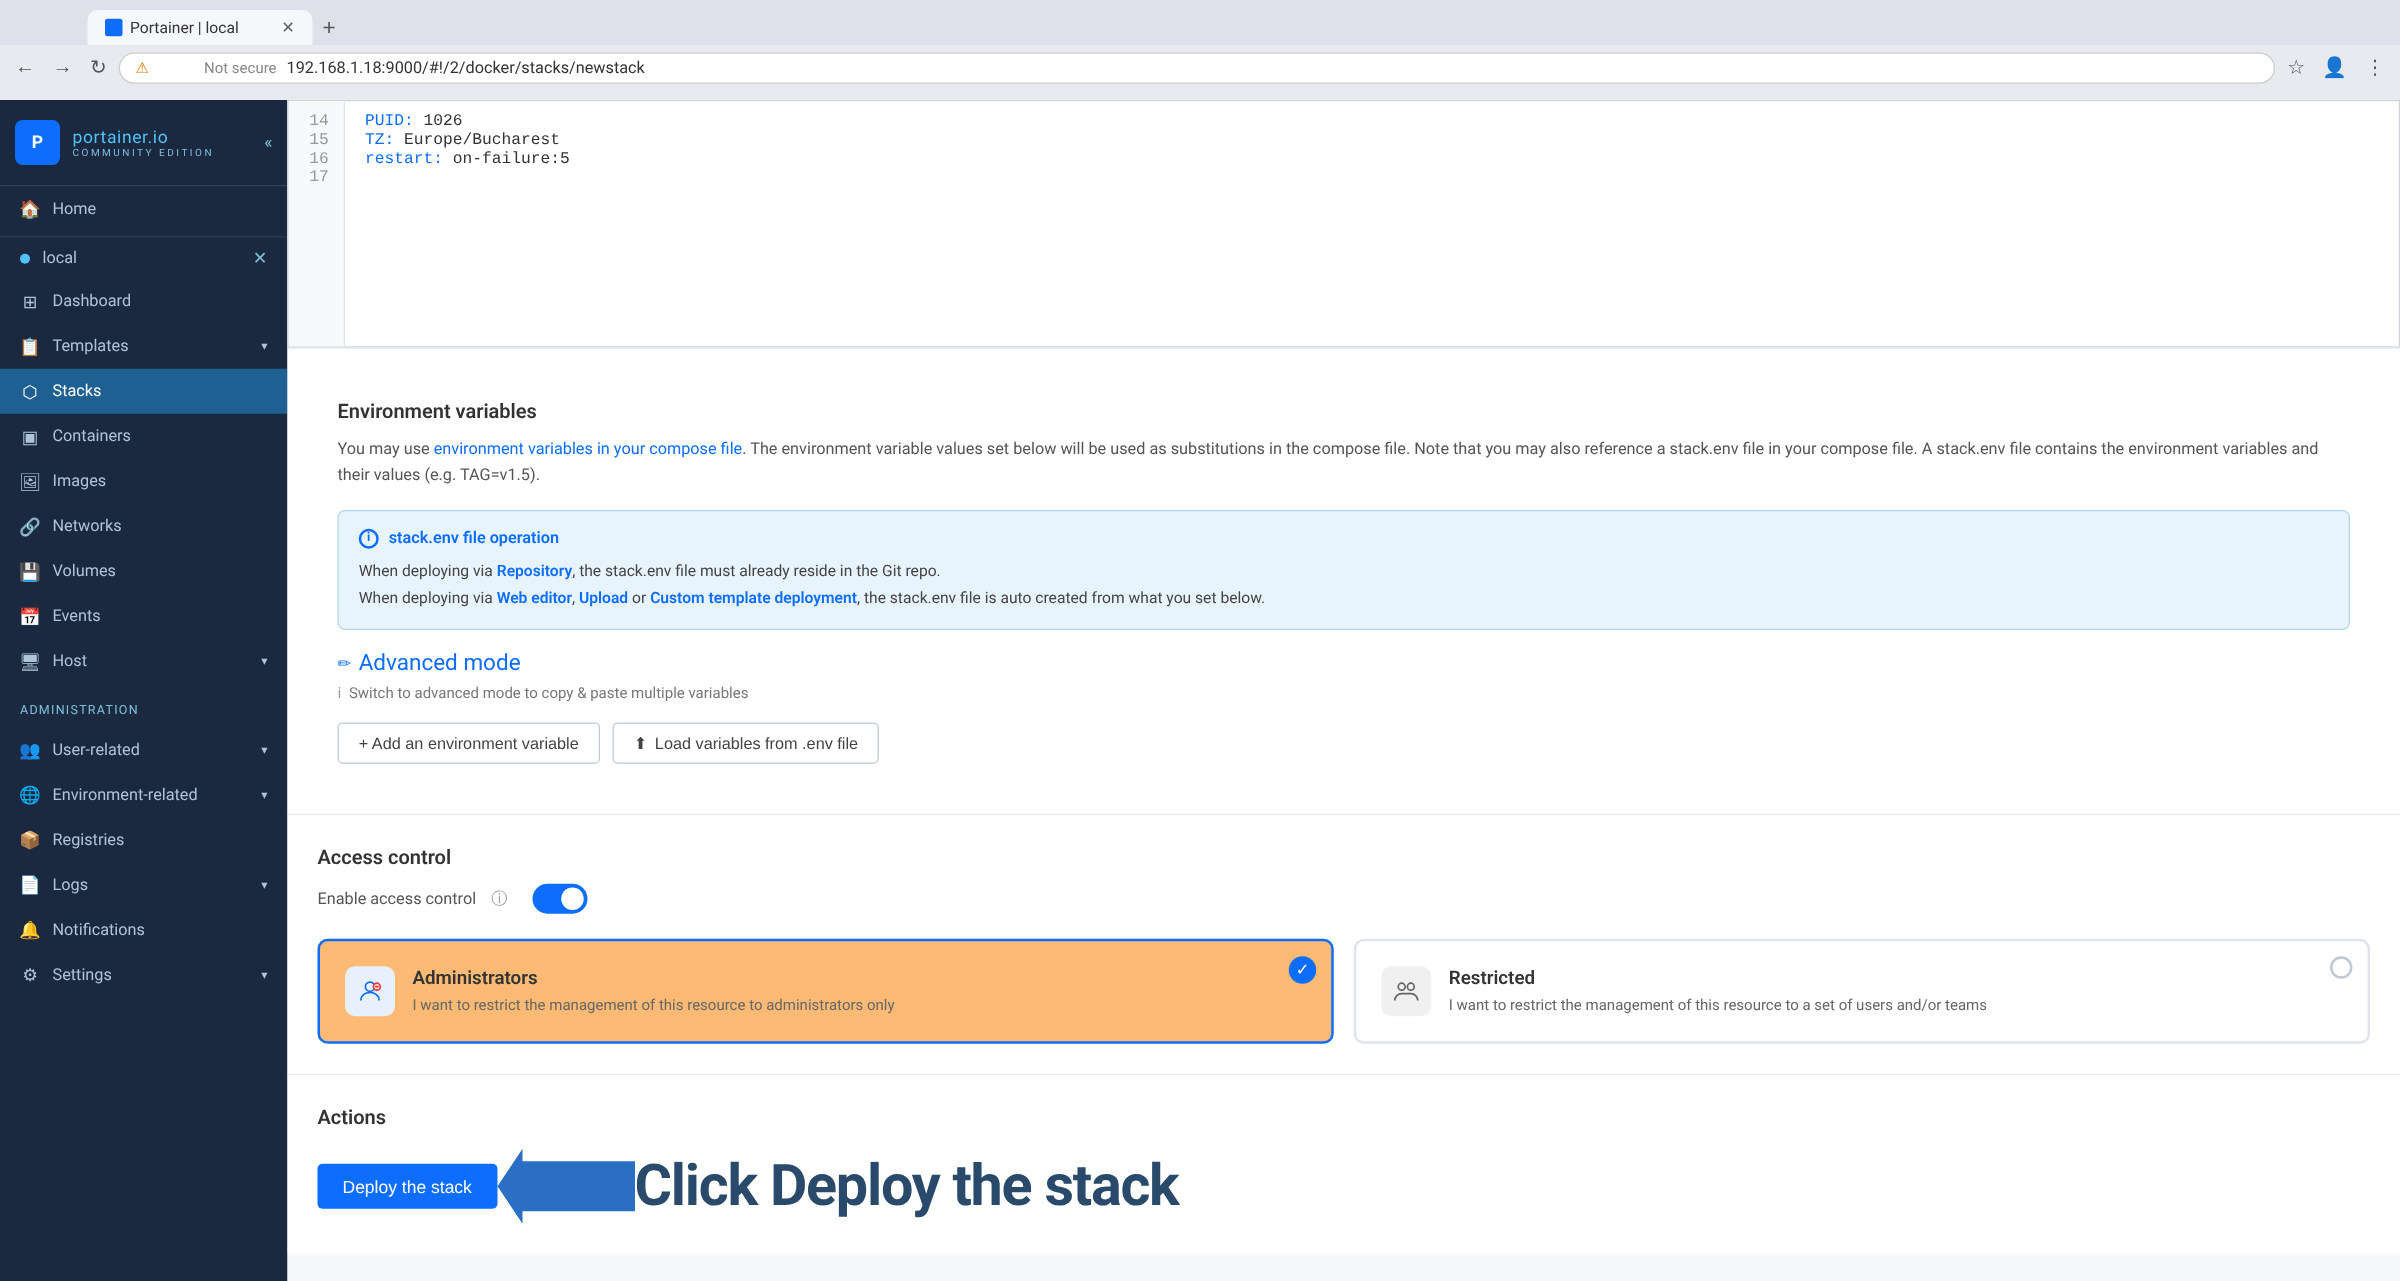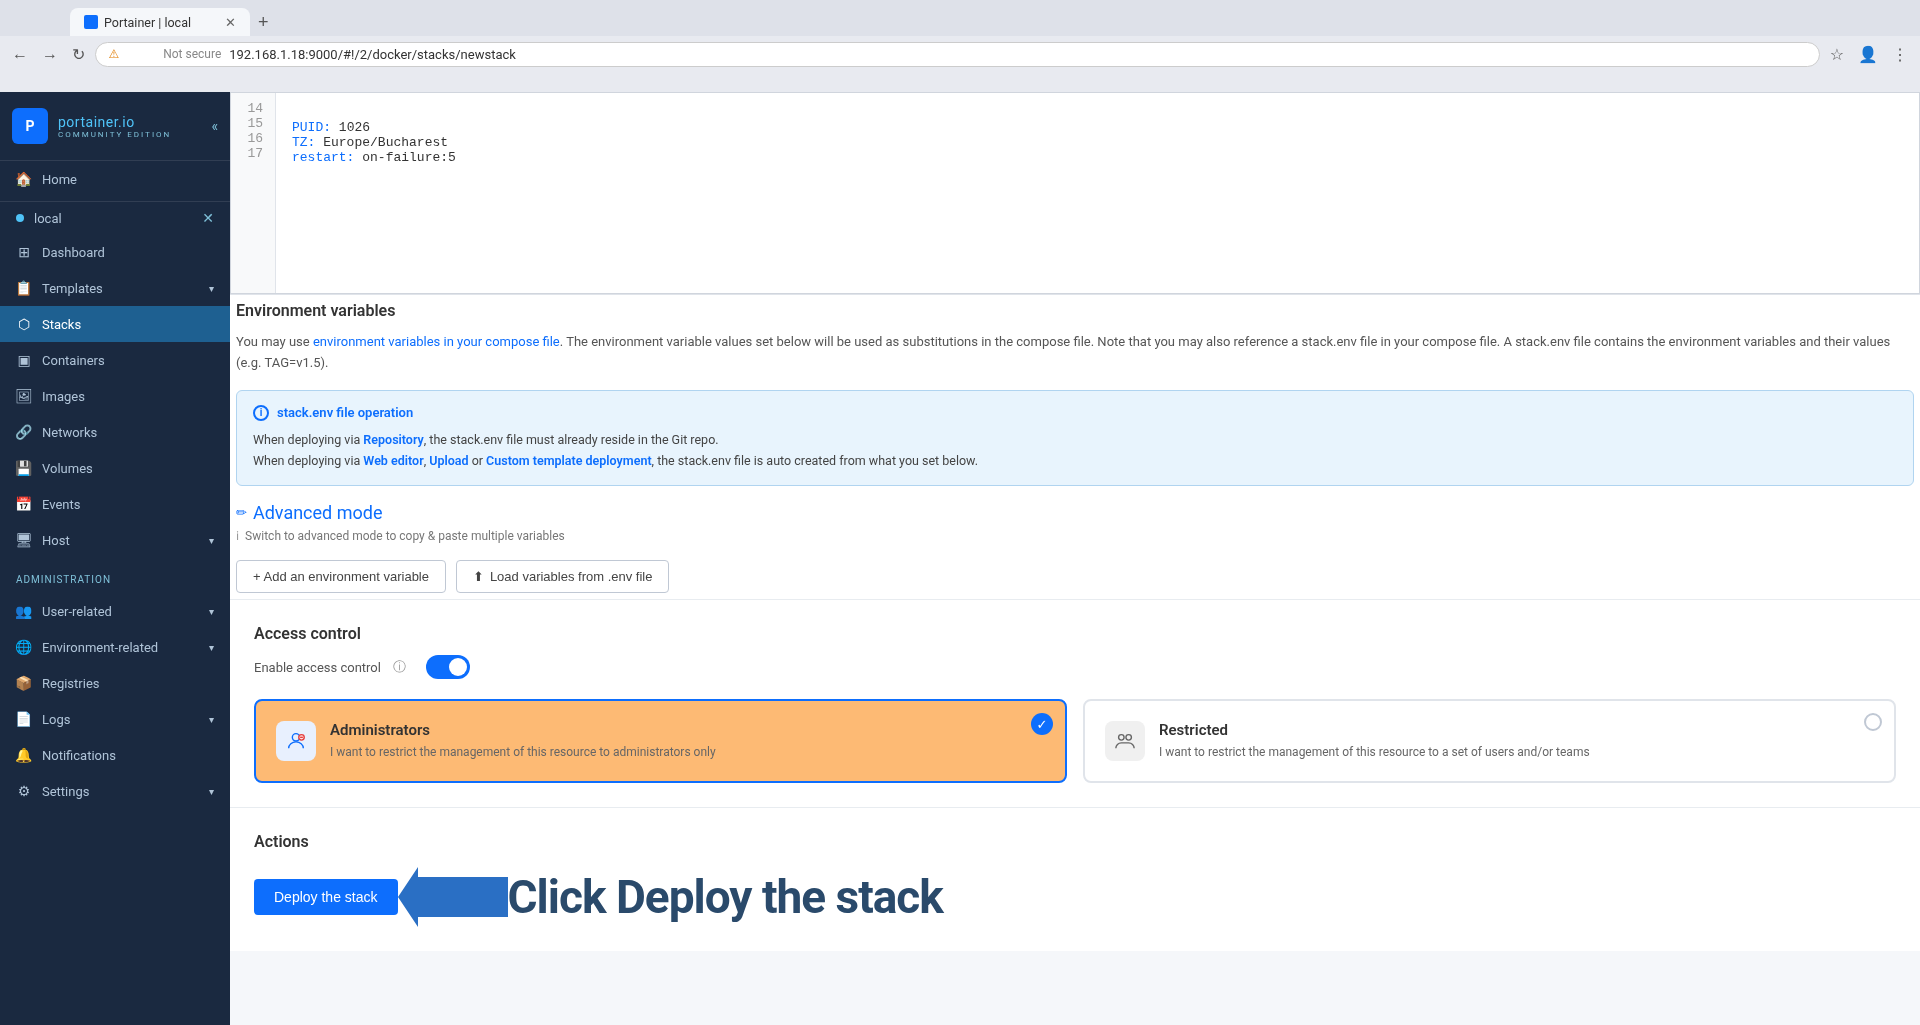--- a/index.html
+++ b/index.html
@@ -1,19 +1,19 @@
 <!DOCTYPE html>
 <html><head>
   <meta charset="utf-8">
   <style>
     * { box-sizing: border-box; margin: 0; padding: 0; }
     body { font-family: -apple-system, BlinkMacSystemFont, 'Segoe UI', Roboto, sans-serif; background: #f0f4f8; display: flex; flex-direction: column; height: 1025px; overflow: hidden; }
 
     
-    .browser-chrome { background: #e8eaf0; height: 92px; flex-shrink: 0; display: flex; flex-direction: column; }
+    .browser-chrome { background: #e8eaf0; height: 80px; flex-shrink: 0; display: flex; flex-direction: column; }
     .browser-tabs { display: flex; align-items: flex-end; padding: 8px 0 0 0; height: 36px; background: #dee1e9; }
     .browser-toolbar { display: flex; align-items: center; height: 36px; padding: 4px 8px; gap: 6px; background: #e8eaf0; }
     .browser-nav-btn { background: none; border: none; cursor: pointer; color: #555; font-size: 16px; padding: 4px; border-radius: 4px; }
     .browser-nav-btn:disabled { color: #aaa; cursor: default; }
     .address-bar { flex: 1; display: flex; align-items: center; background: #fff; border: 1px solid #ccc; border-radius: 20px; padding: 4px 12px; gap: 8px; font-size: 13px; }
     .address-bar .lock-icon { color: #e07b00; font-size: 12px; }
     .address-bar .url-text { color: #333; font-size: 13px; }
     .browser-action-btn { background: none; border: none; cursor: pointer; color: #555; font-size: 16px; padding: 4px; }
 
     
@@ -32,21 +32,21 @@
 
     .admin-label { padding: 8px 16px; font-size: 10px; color: #7fc0d8; text-transform: uppercase; letter-spacing: 1px; margin-top: 8px; }
 
     
     .main-content { flex: 1; overflow-y: auto; background: #f5f7fa; }
 
     
     .code-section { background: #fff; border-bottom: 1px solid #e0e4ea; }
 
     
-    .section { padding: 6px; border-bottom: 1px solid #e8ecf0; background: #fff; }
+    .section { padding: 40px; border-bottom: 1px solid #e8ecf0; background: #fff; }
     .section-title { font-size: 16px; font-weight: 600; color: #333; margin-bottom: 12px; }
 
     .env-description { font-size: 13px; color: #555; line-height: 1.6; margin-bottom: 16px; }
     .env-description a { color: #0d6efd; text-decoration: none; }
 
     
     .info-box { background: #e8f4fd; border: 1px solid #b0d4f0; border-radius: 6px; padding: 14px 16px; margin-bottom: 16px; }
     .info-box-title { display: flex; align-items: center; gap: 8px; color: #0d6efd; font-size: 13px; font-weight: 600; margin-bottom: 8px; }
     .info-circle { width: 16px; height: 16px; border: 2px solid #0d6efd; border-radius: 50%; display: flex; align-items: center; justify-content: center; font-size: 10px; font-weight: 700; color: #0d6efd; flex-shrink: 0; }
     .info-box-line { font-size: 12.5px; color: #444; line-height: 1.7; }
@@ -218,21 +218,21 @@
 
     <div class="code-section">
       <div style="display:flex;background:#fff;border:1px solid #d0d5dd;margin:0;font-family:'Courier New',monospace;font-size:13px;">
         <div style="background:#f8f9fa;border-right:1px solid #e0e4ea;padding:8px 12px;color:#999;text-align:right;min-width:45px;user-select:none;">
           <div>14</div>
           <div>15</div>
           <div>16</div>
           <div>17</div>
           <div style="height:120px;"></div>
         </div>
-        <div style="padding:8px 16px;color:#333;flex:1;margin-top:19px;">
+        <div style="padding:8px 16px;color:#333;flex:1;">
           <div><span style="color:#0d6efd;">        PUID:</span> <span style="color:#333;">1026</span></div>
           <div><span style="color:#0d6efd;">        TZ:</span> <span style="color:#333;">Europe/Bucharest</span></div>
           <div><span style="color:#0d6efd;">    restart:</span> <span style="color:#333;">on-failure:5</span></div>
           <div style="height:120px;"></div>
         </div>
       </div>
     </div>
 
     <div class="section">
       <div class="section-title">Environment variables</div>

